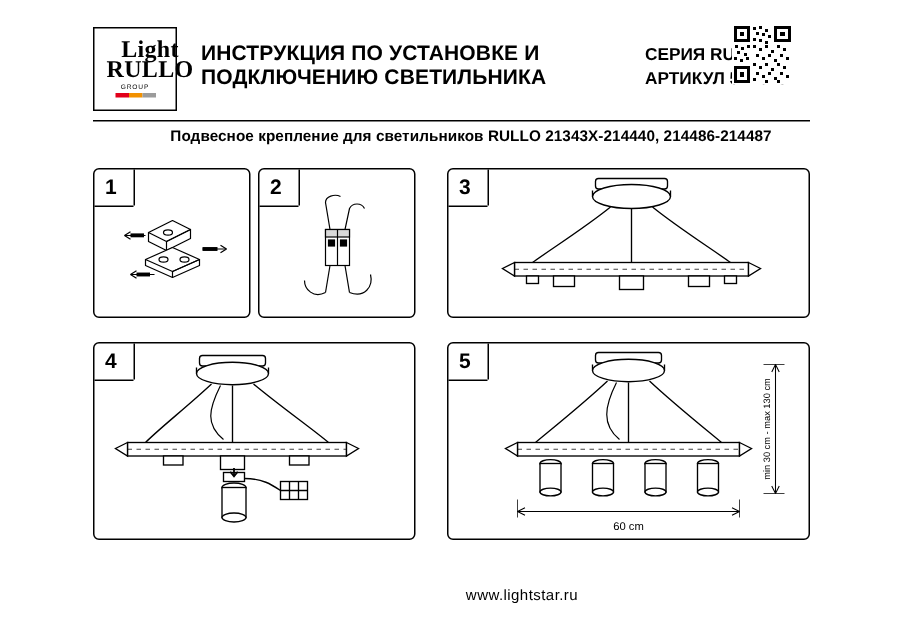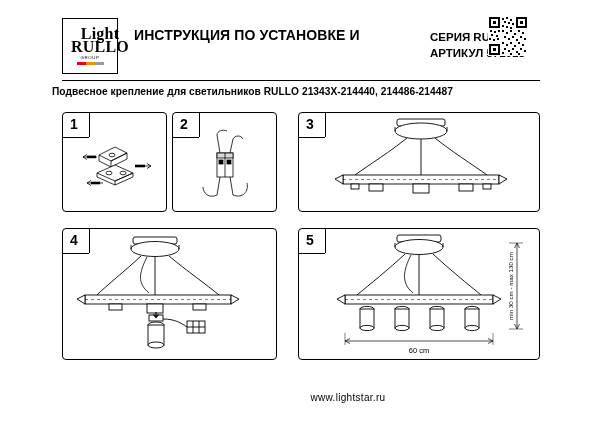--- a/index.html
+++ b/index.html
@@ -109,26 +109,27 @@
     position: absolute;
     left: 62px;
     top: 80px;
     width: 478px;
     height: 1px;
     background: #000;
   }
 
   .subtitle {
     position: absolute;
-    left: 52px;
+    left: 75px;
     top: 86px;
     width: 478px;
     font-size: 10.2px;
     font-weight: bold;
     letter-spacing: 0.05px;
+    text-align: center;
   }
 
   
   .panel {
     position: absolute;
     border: 1px solid #000;
     border-radius: 4px;
     box-sizing: border-box;
     background: #fff;
   }
@@ -191,20 +192,21 @@
         <div class="logo-bars">
           <i class="b1"></i>
           <i class="b2"></i>
           <i class="b3"></i>
         </div>
       </div>
     </div>
 
     <div class="header-title">
       <div>ИНСТРУКЦИЯ ПО УСТАНОВКЕ И</div>
+      <div>ПОДКЛЮЧЕНИЮ СВЕТИЛЬНИКА</div>
     </div>
 
     <div class="header-right">
       <div>СЕРИЯ RULLO</div>
       <div>АРТИКУЛ 571018</div>
     </div>
   </div>
 
   <div class="qr">
     <svg width="40" height="40" viewBox="0 0 40 40" shape-rendering="crispEdges">

